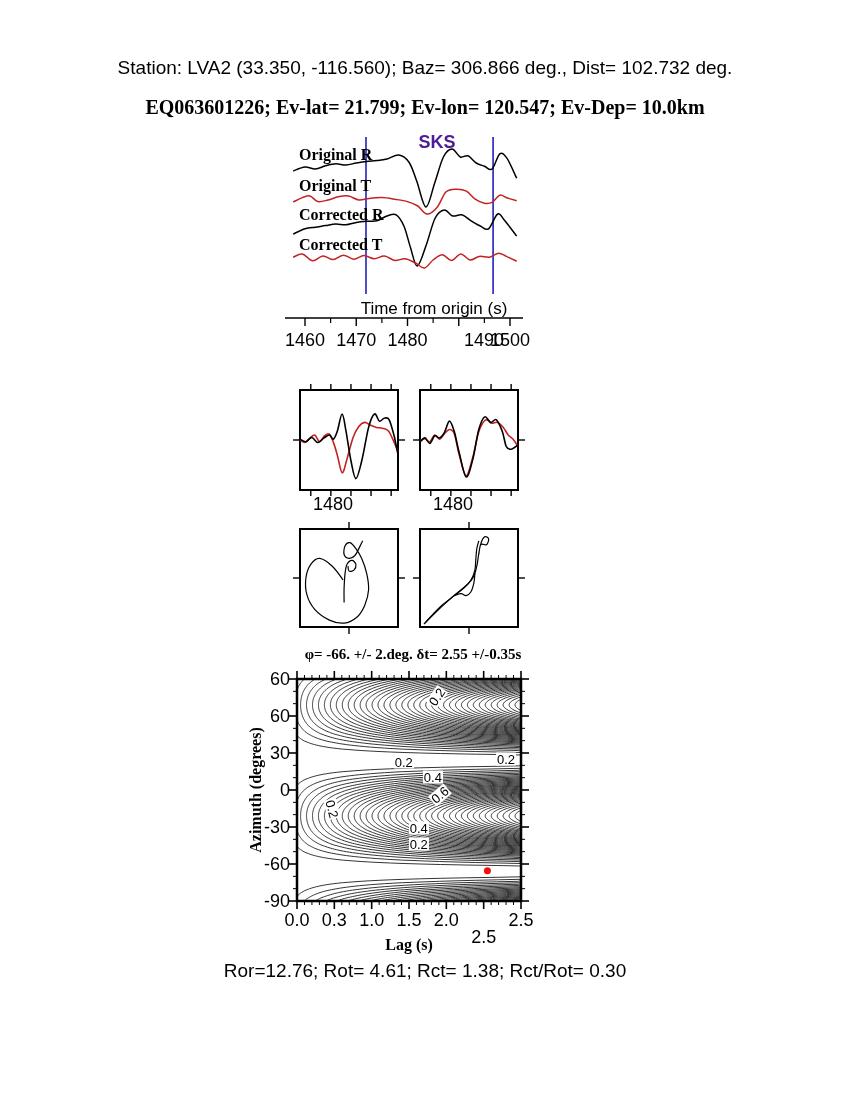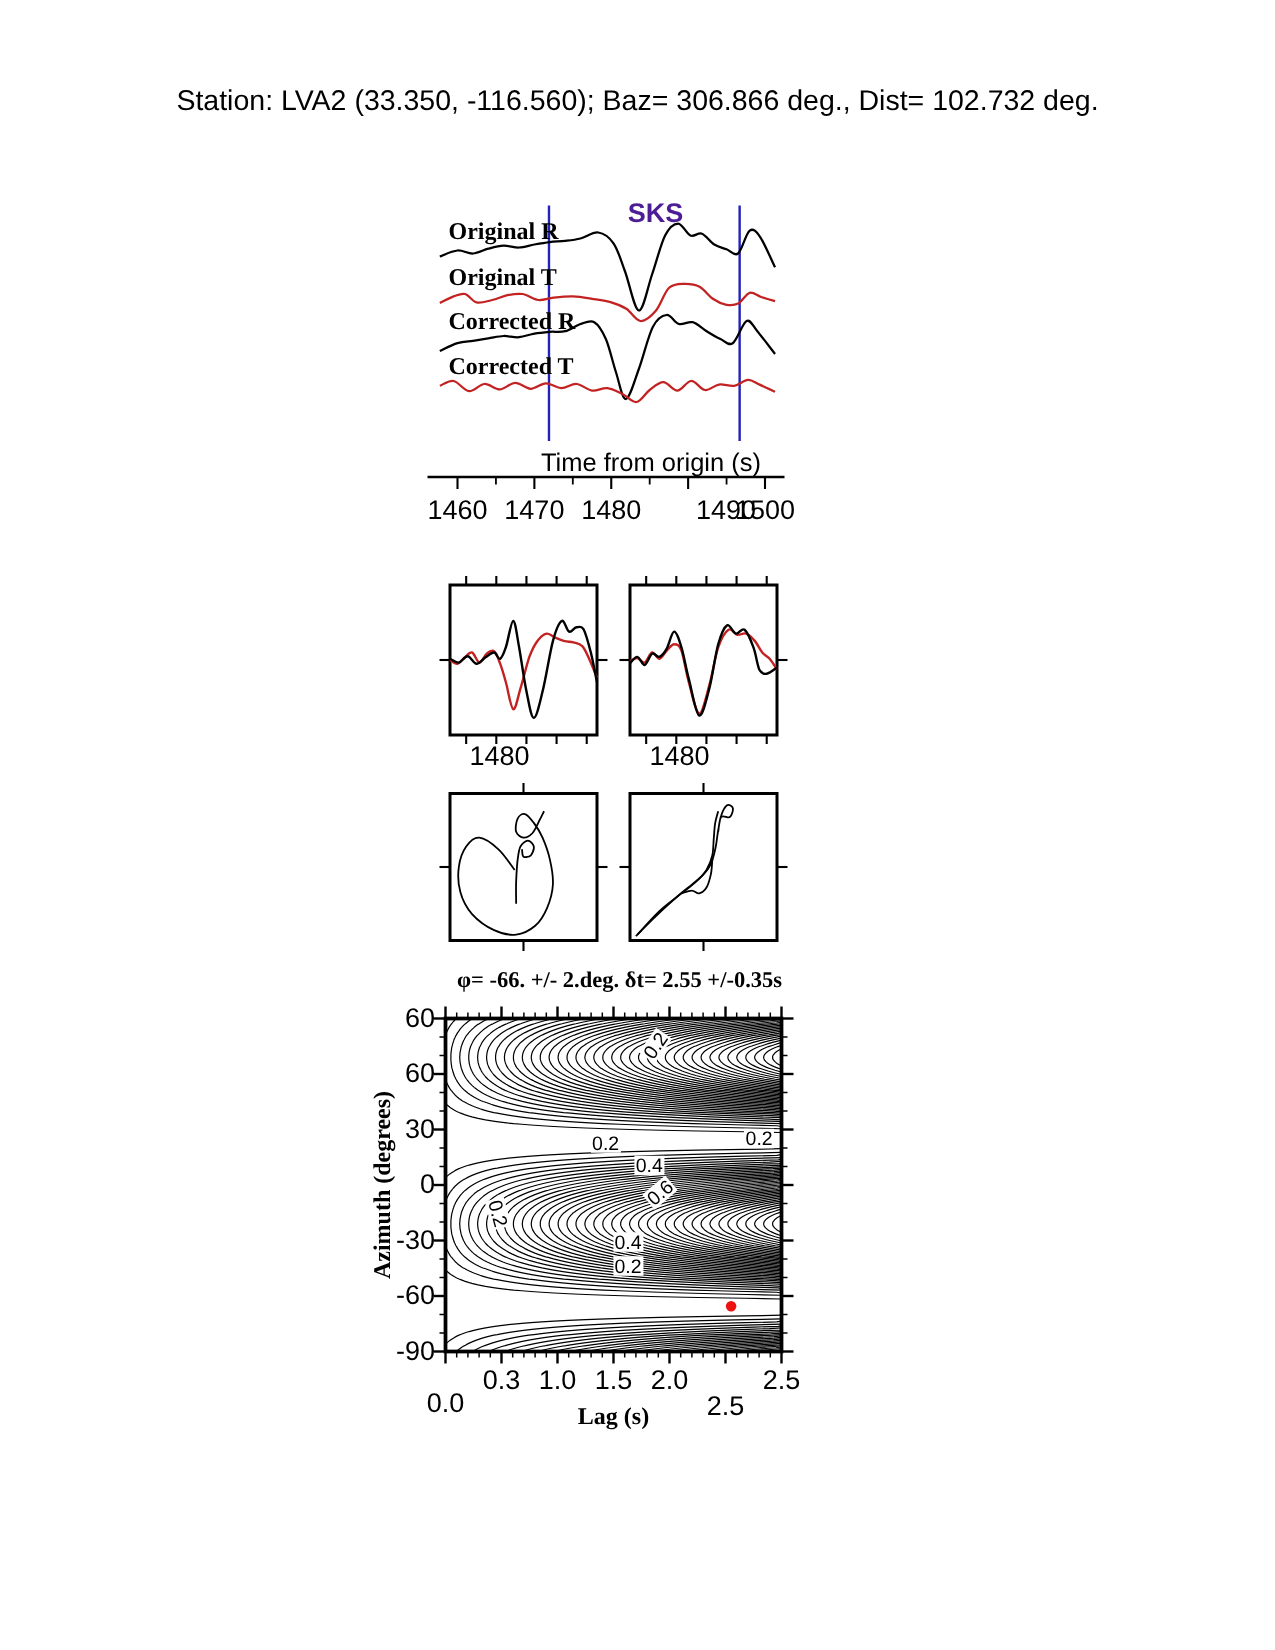--- a/index.html
+++ b/index.html
@@ -233,20 +233,21 @@
         <line x1="521" y1="703.6666666666666" x2="525" y2="703.6666666666666" stroke="#000" stroke-width="1"></line>
         <line x1="297" y1="691.3333333333334" x2="293" y2="691.3333333333334" stroke="#000" stroke-width="1"></line>
         <line x1="521" y1="691.3333333333334" x2="525" y2="691.3333333333334" stroke="#000" stroke-width="1"></line>
         <line x1="297" y1="679" x2="289" y2="679" stroke="#000" stroke-width="1.6"></line>
         <line x1="521" y1="679" x2="529" y2="679" stroke="#000" stroke-width="1.6"></line>
         <circle cx="487.4" cy="870.7833333333333" r="3.5" fill="#ee1111"></circle>
       </g>
   </svg>
 
   <div class="txt ctr title1" style="left:425px;top:57px;">Station: LVA2 (33.350, -116.560); Baz=  306.866 deg., Dist=  102.732 deg.</div>
+  <div class="txt ctr title2" style="left:425px;top:96px;">EQ063601226; Ev-lat=  21.799; Ev-lon= 120.547; Ev-Dep= 10.0km</div>
 
   <div class="txt ctr sks" style="left:437px;top:132px;color:#4c1d95;">SKS</div>
 
   <div class="txt wlabel" style="left:299px;top:146px;">Original R</div>
   <div class="txt wlabel" style="left:299px;top:177px;">Original T</div>
   <div class="txt wlabel" style="left:299px;top:206px;">Corrected R</div>
   <div class="txt wlabel" style="left:299px;top:236px;">Corrected T</div>
 
   <div class="txt ctr axlabel" style="left:434px;top:299px;">Time from origin (s)</div>
   <div id="time-tick-labels">
@@ -268,33 +269,34 @@
   <div id="az-tick-labels">
       <div class="txt tick18" style="left: 290px; top: 679px; transform: translate(-100%, -50%);">60</div>
       <div class="txt tick18" style="left: 290px; top: 716px; transform: translate(-100%, -50%);">60</div>
       <div class="txt tick18" style="left: 290px; top: 753px; transform: translate(-100%, -50%);">30</div>
       <div class="txt tick18" style="left: 290px; top: 790px; transform: translate(-100%, -50%);">0</div>
       <div class="txt tick18" style="left: 290px; top: 827px; transform: translate(-100%, -50%);">-30</div>
       <div class="txt tick18" style="left: 290px; top: 864px; transform: translate(-100%, -50%);">-60</div>
       <div class="txt tick18" style="left: 290px; top: 901px; transform: translate(-100%, -50%);">-90</div>
     </div>
   <div id="lag-tick-labels">
-      <div class="txt ctr tick18" style="left: 297px; top: 910px; margin-top: 15px;">0.0</div>
+      <div class="txt ctr tick18" style="left: 297px; top: 910px;">0.0</div>
       <div class="txt ctr tick18" style="left: 334.333px; top: 910px;">0.3</div>
       <div class="txt ctr tick18" style="left: 371.667px; top: 910px;">1.0</div>
       <div class="txt ctr tick18" style="left: 409px; top: 910px;">1.5</div>
       <div class="txt ctr tick18" style="left: 446.333px; top: 910px; text-align: right;">2.0</div>
       <div class="txt ctr tick18" style="left: 483.667px; top: 910px; margin-top: 17px;">2.5</div>
       <div class="txt ctr tick18" style="left: 521px; top: 910px;">2.5</div>
     </div>
   <div id="contour-inline-labels">
       <div class="txt clabel" style="left: 437.373px; top: 697.13px; transform: translate(-50%, -50%) rotate(-55deg);">0.2</div>
       <div class="txt clabel" style="left: 403.773px; top: 761.757px; transform: translate(-50%, -50%) rotate(0deg);">0.2</div>
       <div class="txt clabel" style="left: 506.067px; top: 758.673px; transform: translate(-50%, -50%) rotate(0deg);">0.2</div>
       <div class="txt clabel" style="left: 432.893px; top: 776.927px; transform: translate(-50%, -50%) rotate(0deg);">0.4</div>
       <div class="txt clabel" style="left: 440.36px; top: 795.057px; transform: translate(-50%, -50%) rotate(-40deg);">0.6</div>
       <div class="txt clabel" style="left: 332.093px; top: 809.117px; transform: translate(-50%, -50%) rotate(75deg);">0.2</div>
       <div class="txt clabel" style="left: 418.707px; top: 828.357px; transform: translate(-50%, -50%) rotate(0deg);">0.4</div>
       <div class="txt clabel" style="left: 418.707px; top: 843.527px; transform: translate(-50%, -50%) rotate(0deg);">0.2</div>
     </div>
 
+  <div class="txt ctr footer" style="left:425px;top:960px;">Ror=12.76; Rot= 4.61; Rct= 1.38; Rct/Rot= 0.30</div>
 
 </div>
 
 </body></html>

